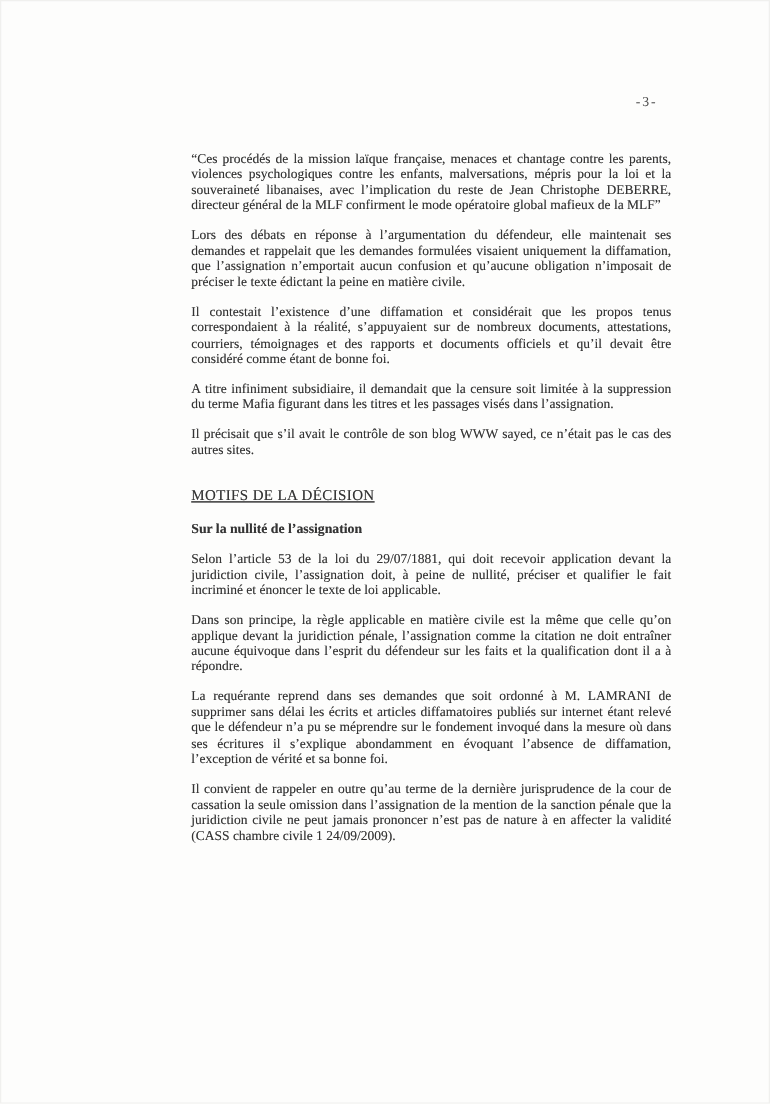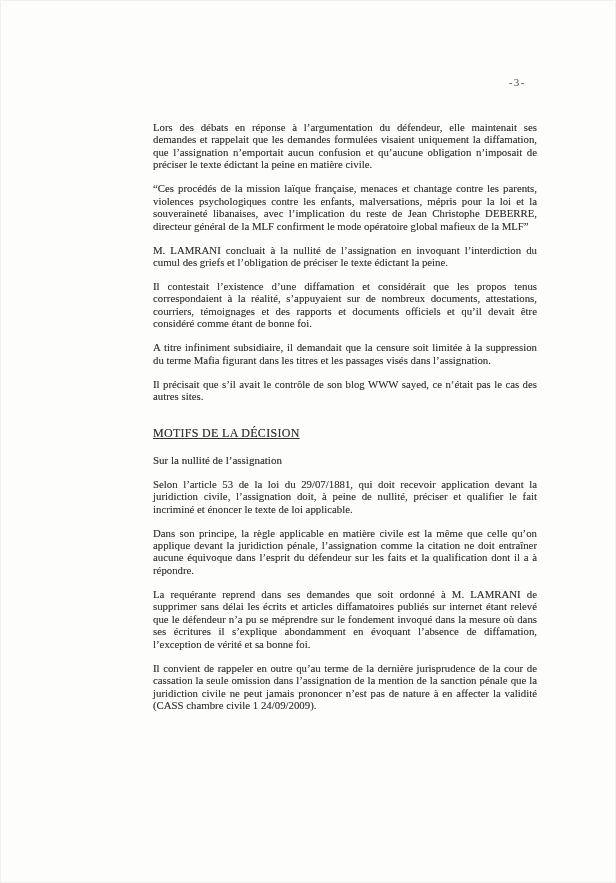--- a/index.html
+++ b/index.html
@@ -44,37 +44,36 @@
   .heading {
     font-size: 12px;
     font-weight: normal;
     text-decoration: underline;
     letter-spacing: 0.3px;
     margin: 23px 0 13px 0;
     text-shadow: 0 0 0.5px rgba(50,50,50,0.5);
   }
   .subheading {
     font-size: 11px;
-    font-weight: normal;
+    font-weight: bold;
     margin: 0 0 12px 0;
     text-shadow: 0 0 0.5px rgba(50,50,50,0.5);
   }
 </style>
 </head>
 <body>
 
 <div class="sheet">
   <div class="page-number">-3-</div>
 
   <div class="content">
+    <p class="block quote">“Ces procédés de la mission laïque française, menaces et chantage contre les parents, violences psychologiques contre les enfants, malversations, mépris pour la loi et la souveraineté libanaises, avec l’implication du reste de Jean Christophe DEBERRE, directeur général de la MLF confirment le mode opératoire global mafieux de la MLF”</p>
+
     <p class="block">Lors des débats en réponse à l’argumentation du défendeur, elle maintenait ses demandes et rappelait que les demandes formulées visaient uniquement la diffamation, que l’assignation n’emportait aucun confusion et qu’aucune obligation n’imposait de préciser le texte édictant la peine en matière civile.</p>
 
-    <p class="block quote">“Ces procédés de la mission laïque française, menaces et chantage contre les parents, violences psychologiques contre les enfants, malversations, mépris pour la loi et la souveraineté libanaises, avec l’implication du reste de Jean Christophe DEBERRE, directeur général de la MLF confirment le mode opératoire global mafieux de la MLF”</p>
-
-    <p class="block">M. LAMRANI concluait à la nullité de l’assignation en invoquant l’interdiction du cumul des griefs et l’obligation de préciser le texte édictant la peine.</p>
 
     <p class="block">Il contestait l’existence d’une diffamation et considérait que les propos tenus correspondaient à la réalité, s’appuyaient sur de nombreux documents, attestations, courriers, témoignages et des rapports et documents officiels et qu’il devait être considéré comme étant de bonne foi.</p>
 
     <p class="block">A titre infiniment subsidiaire, il demandait que la censure soit limitée à la suppression du terme Mafia figurant dans les titres et les passages visés dans l’assignation.</p>
 
     <p class="block">Il précisait que s’il avait le contrôle de son blog WWW sayed, ce n’était pas le cas des autres sites.</p>
 
 
     <h1 class="heading">MOTIFS DE LA DÉCISION</h1>
 

